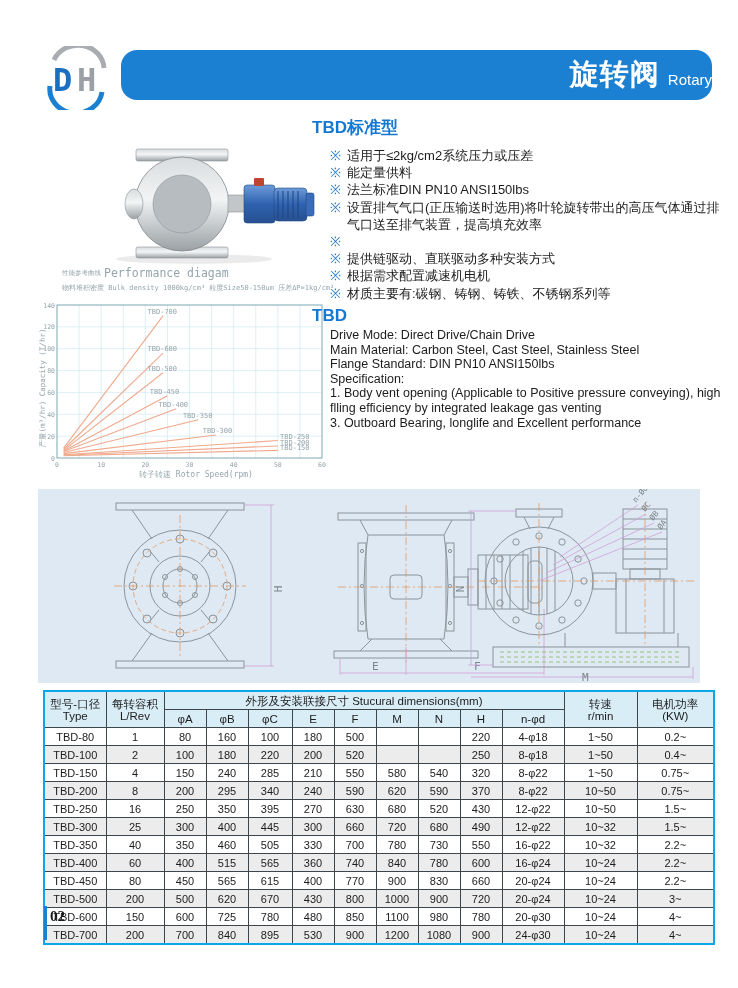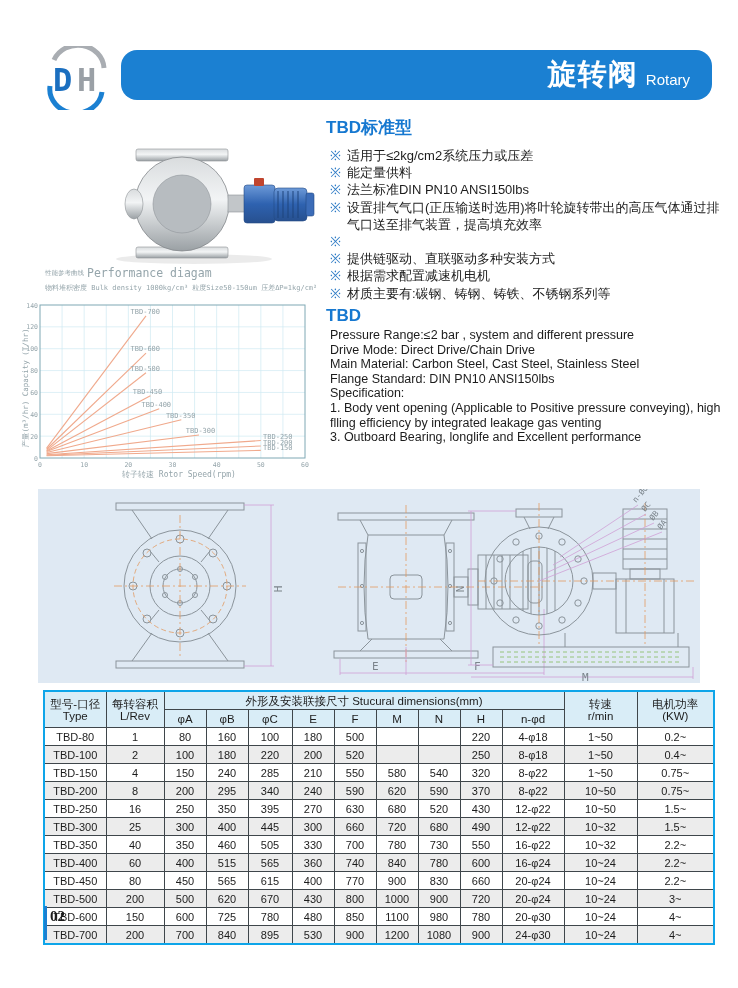--- a/index.html
+++ b/index.html
@@ -5,26 +5,26 @@
   html,body{margin:0;padding:0;}
   body{
     width:738px;height:988px;position:relative;background:#ffffff;
     font-family:"Liberation Sans",sans-serif;color:#1c1c1c;overflow:hidden;
     border-bottom:2px solid #cdd4d9;border-right:1px solid #e8edf0;
   }
   .abs{position:absolute;}
   
   .banner{
     left:121px;top:50px;width:591px;height:50px;background:#1b80d2;border-radius:16px;
-    display:flex;align-items:center;justify-content:flex-end;padding-right:22px;box-sizing:border-box;color:#fff;
+    display:flex;align-items:center;justify-content:flex-end;box-sizing:border-box;color:#fff;
   }
   .banner .zh{font-size:29px;font-weight:bold;letter-spacing:1px;}
   .banner .en{font-size:15px;margin-left:8px;margin-top:8px;}
   
-  .sec-title{left:326px;font-size:17px;font-weight:bold;color:#1678d0;}
+  .sec-title{left:312px;font-size:17px;font-weight:bold;color:#1678d0;}
   .bullets{left:330px;top:147px;width:402px;font-size:13px;line-height:17.2px;}
   .bullets .row{display:flex;}
   .bullets .mark{color:#2f7cc6;margin-right:6px;flex:0 0 auto;}
   .tbd-lines{left:330px;top:328px;width:402px;font-size:12.5px;line-height:14.6px;}
   
   .draw-panel{left:38px;top:489px;width:662px;height:194px;background:#dfe9f3;}
   
   table.spec{left:43px;top:690px;width:670px;border-collapse:collapse;table-layout:fixed;position:absolute;}
   table.spec td,table.spec th{
     border:1px solid #3f464b;text-align:center;vertical-align:middle;
@@ -121,30 +121,29 @@
       <span>根据需求配置减速机电机</span>
     </div>
     <div class="row">
       <span class="mark">※</span>
       <span>材质主要有:碳钢、铸钢、铸铁、不锈钢系列等</span>
     </div>
   </div>
 
 <div class="abs sec-title" style="top:306px;">TBD</div>
 <div class="abs tbd-lines" id="tbd-lines">
-    <div>Pressure Range:≤2 bar , system and different pressure</div>
     <div>Drive Mode: Direct Drive/Chain Drive</div>
     <div>Main Material: Carbon Steel, Cast Steel, Stainless Steel</div>
     <div>Flange Standard: DIN PN10 ANSI150lbs</div>
     <div>Specification:</div>
     <div>1. Body vent opening (Applicable to Positive pressure conveying), high flling efficiency by integrated leakage gas venting</div>
     <div>3. Outboard Bearing, longlife and Excellent performance</div>
   </div>
 
-<div class="abs" style="left:19px;top:258px;width:300px;height:224px;">
+<div class="abs" style="left:36px;top:258px;width:300px;height:224px;">
   <svg id="chart-svg" width="300" height="224" viewBox="0 0 300 224">
     <text x="26" y="17" font-size="6.5" fill="#95a5ab">性能参考曲线</text>
     <text x="68" y="19" font-size="11.5" fill="#95a5ab">Performance diagam</text>
     <text x="26" y="32" font-size="7" fill="#95a5ab">物料堆积密度 Bulk density 1000kg/cm³  粒度Size50-150um  压差ΔP=1kg/cm²</text>
     <g id="chart-body">
         <line x1="43.08333333333333" y1="47" x2="43.08333333333333" y2="200" stroke="#cfeaf2" stroke-width="0.7"></line>
         <line x1="65.16666666666666" y1="47" x2="65.16666666666666" y2="200" stroke="#cfeaf2" stroke-width="0.7"></line>
         <line x1="87.25" y1="47" x2="87.25" y2="200" stroke="#cfeaf2" stroke-width="0.7"></line>
         <line x1="109.33333333333333" y1="47" x2="109.33333333333333" y2="200" stroke="#cfeaf2" stroke-width="0.7"></line>
         <line x1="131.41666666666669" y1="47" x2="131.41666666666669" y2="200" stroke="#cfeaf2" stroke-width="0.7"></line>

